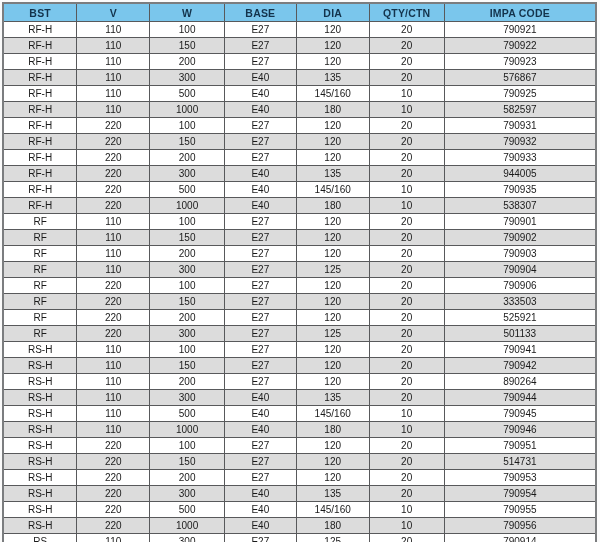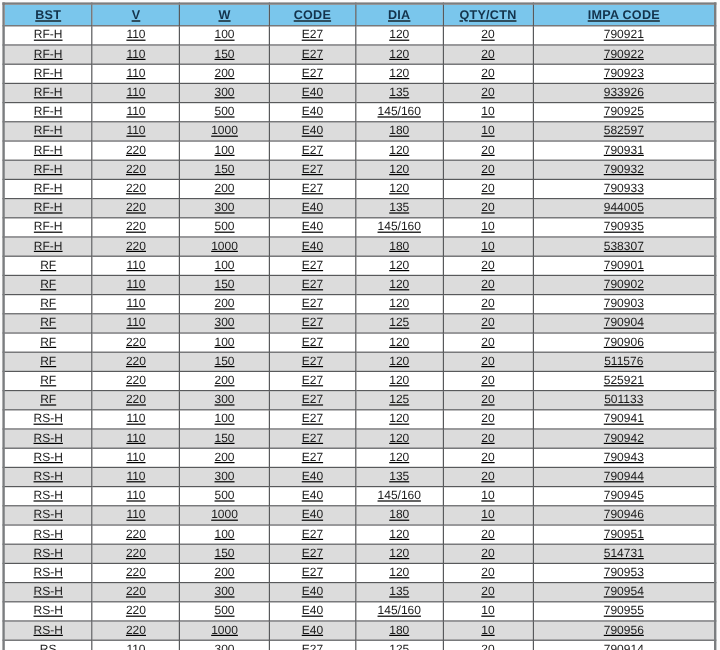--- a/index.html
+++ b/index.html
@@ -10,21 +10,20 @@
     background: #fbfbfb;
     font-family: "Liberation Sans", sans-serif;
     overflow: hidden;
   }
   .table-wrap {
     position: absolute;
     left: 2px;
     top: 2px;
     width: 595px;
     height: 537px;
-    text-decoration: underline;
   }
   table.spec-table {
     width: 100%;
     height: 100%;
     border-collapse: collapse;
     table-layout: fixed;
     border: 2px solid #7b7d7f;
   }
   .spec-table th,
   .spec-table td {
@@ -73,21 +72,21 @@
         <col class="c-base">
       <col class="c-dia">
         <col class="c-qty">
         <col class="c-impa">
     </colgroup>
     <thead>
       <tr>
         <th>BST</th>
         <th>V</th>
         <th>W</th>
-        <th>CODE</th>
+        <th>BASE</th>
         <th>DIA</th>
         <th>QTY/CTN</th>
         <th>IMPA CODE</th>
       </tr>
     </thead>
     <tbody id="table-body">
         <tr>
           <td>RF-H</td>
           <td>110</td>
           <td>100</td>
@@ -114,21 +113,21 @@
           <td>20</td>
           <td>790923</td>
         </tr>
         <tr>
           <td>RF-H</td>
           <td>110</td>
           <td>300</td>
           <td>E40</td>
           <td>135</td>
           <td>20</td>
-          <td>933926</td>
+          <td>576867</td>
         </tr>
         <tr>
           <td>RF-H</td>
           <td>110</td>
           <td>500</td>
           <td>E40</td>
           <td>145/160</td>
           <td>10</td>
           <td>790925</td>
         </tr>
@@ -240,21 +239,21 @@
           <td>20</td>
           <td>790906</td>
         </tr>
         <tr>
           <td>RF</td>
           <td>220</td>
           <td>150</td>
           <td>E27</td>
           <td>120</td>
           <td>20</td>
-          <td>511576</td>
+          <td>333503</td>
         </tr>
         <tr>
           <td>RF</td>
           <td>220</td>
           <td>200</td>
           <td>E27</td>
           <td>120</td>
           <td>20</td>
           <td>525921</td>
         </tr>
@@ -285,21 +284,21 @@
           <td>20</td>
           <td>790942</td>
         </tr>
         <tr>
           <td>RS-H</td>
           <td>110</td>
           <td>200</td>
           <td>E27</td>
           <td>120</td>
           <td>20</td>
-          <td>790943</td>
+          <td>890264</td>
         </tr>
         <tr>
           <td>RS-H</td>
           <td>110</td>
           <td>300</td>
           <td>E40</td>
           <td>135</td>
           <td>20</td>
           <td>790944</td>
         </tr>

